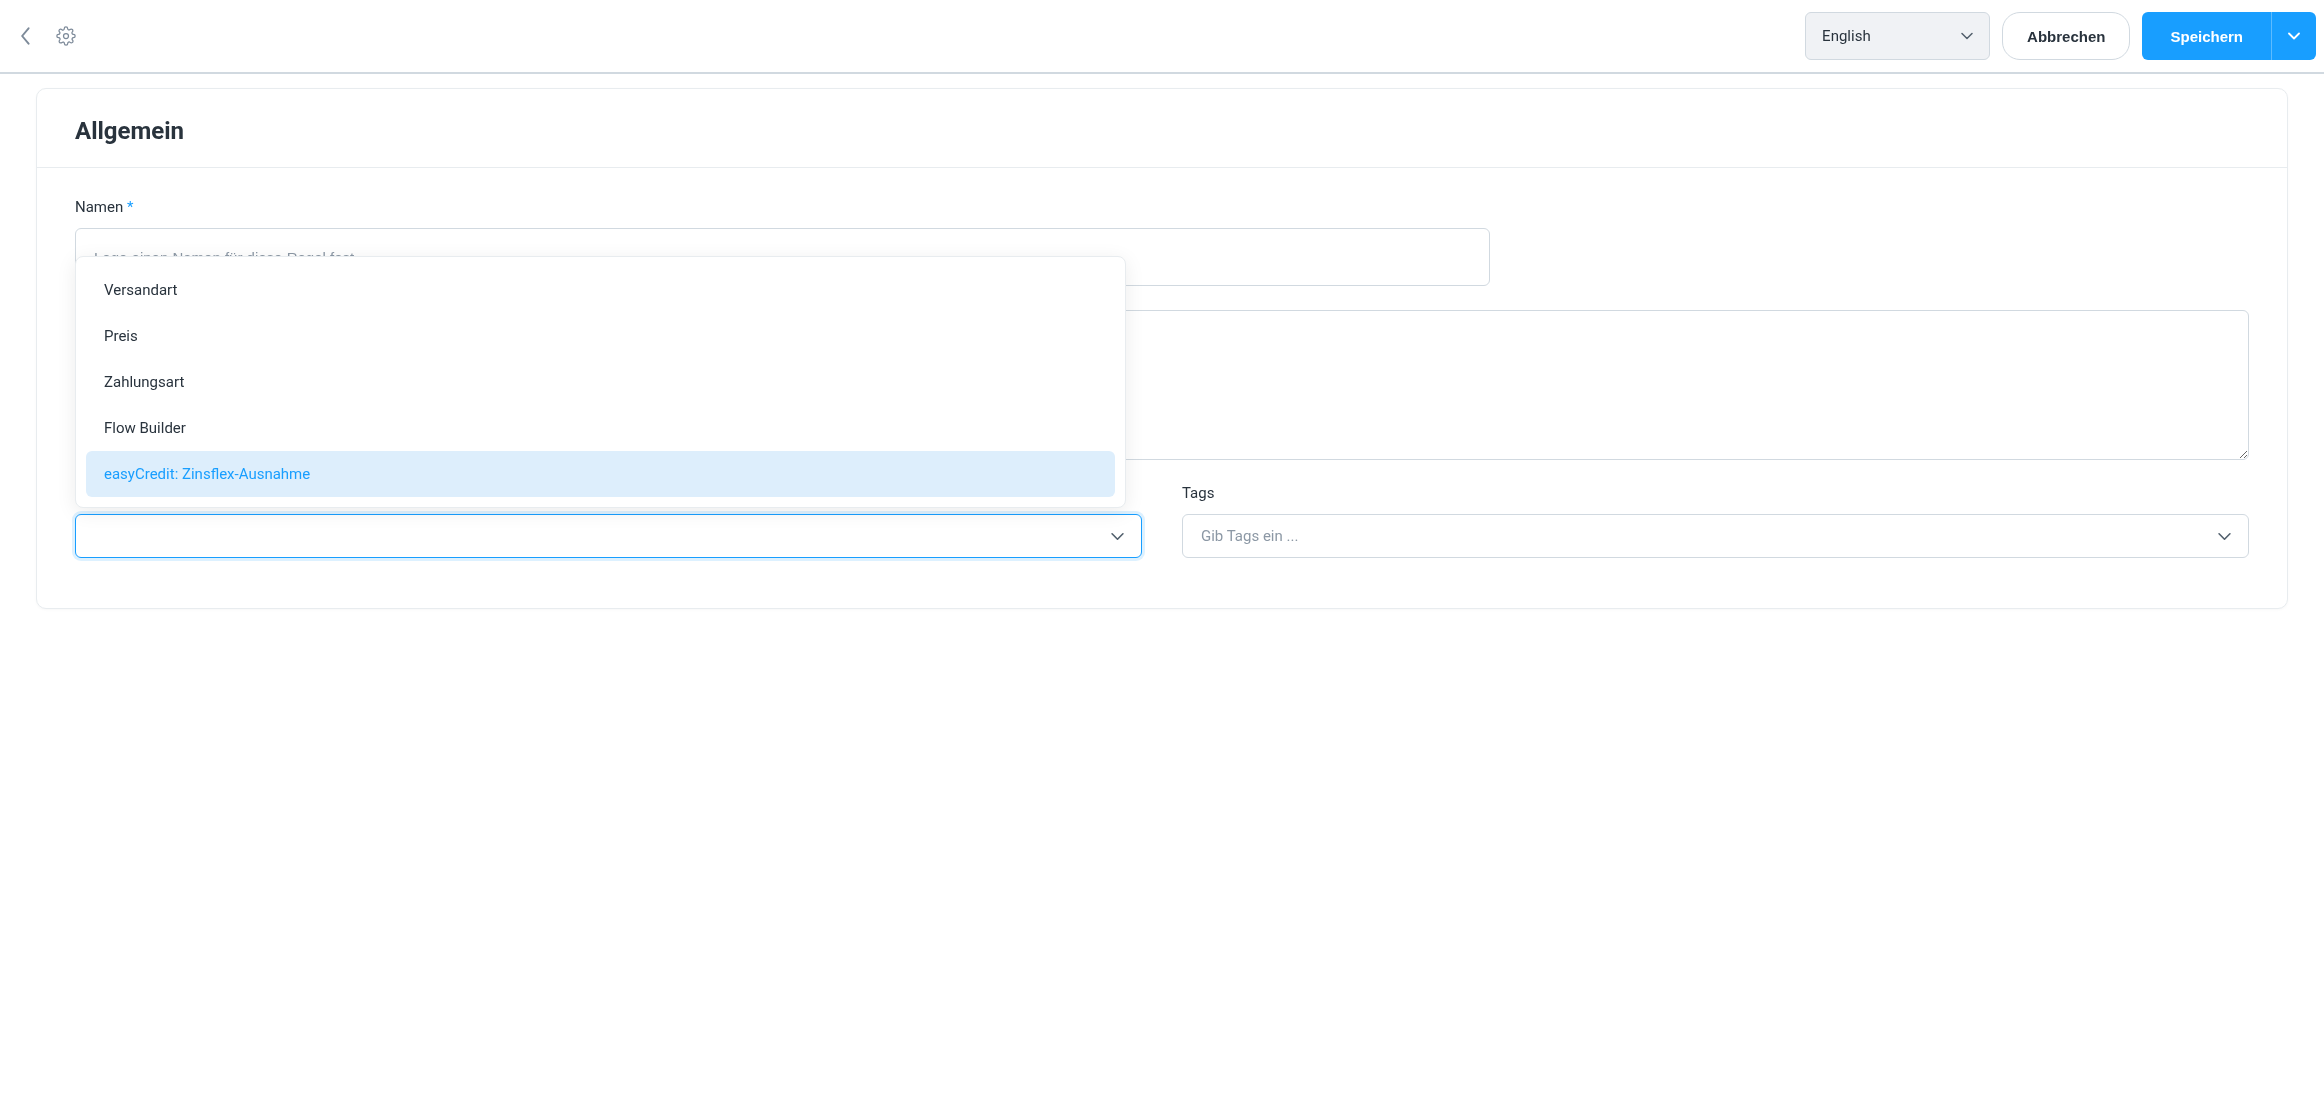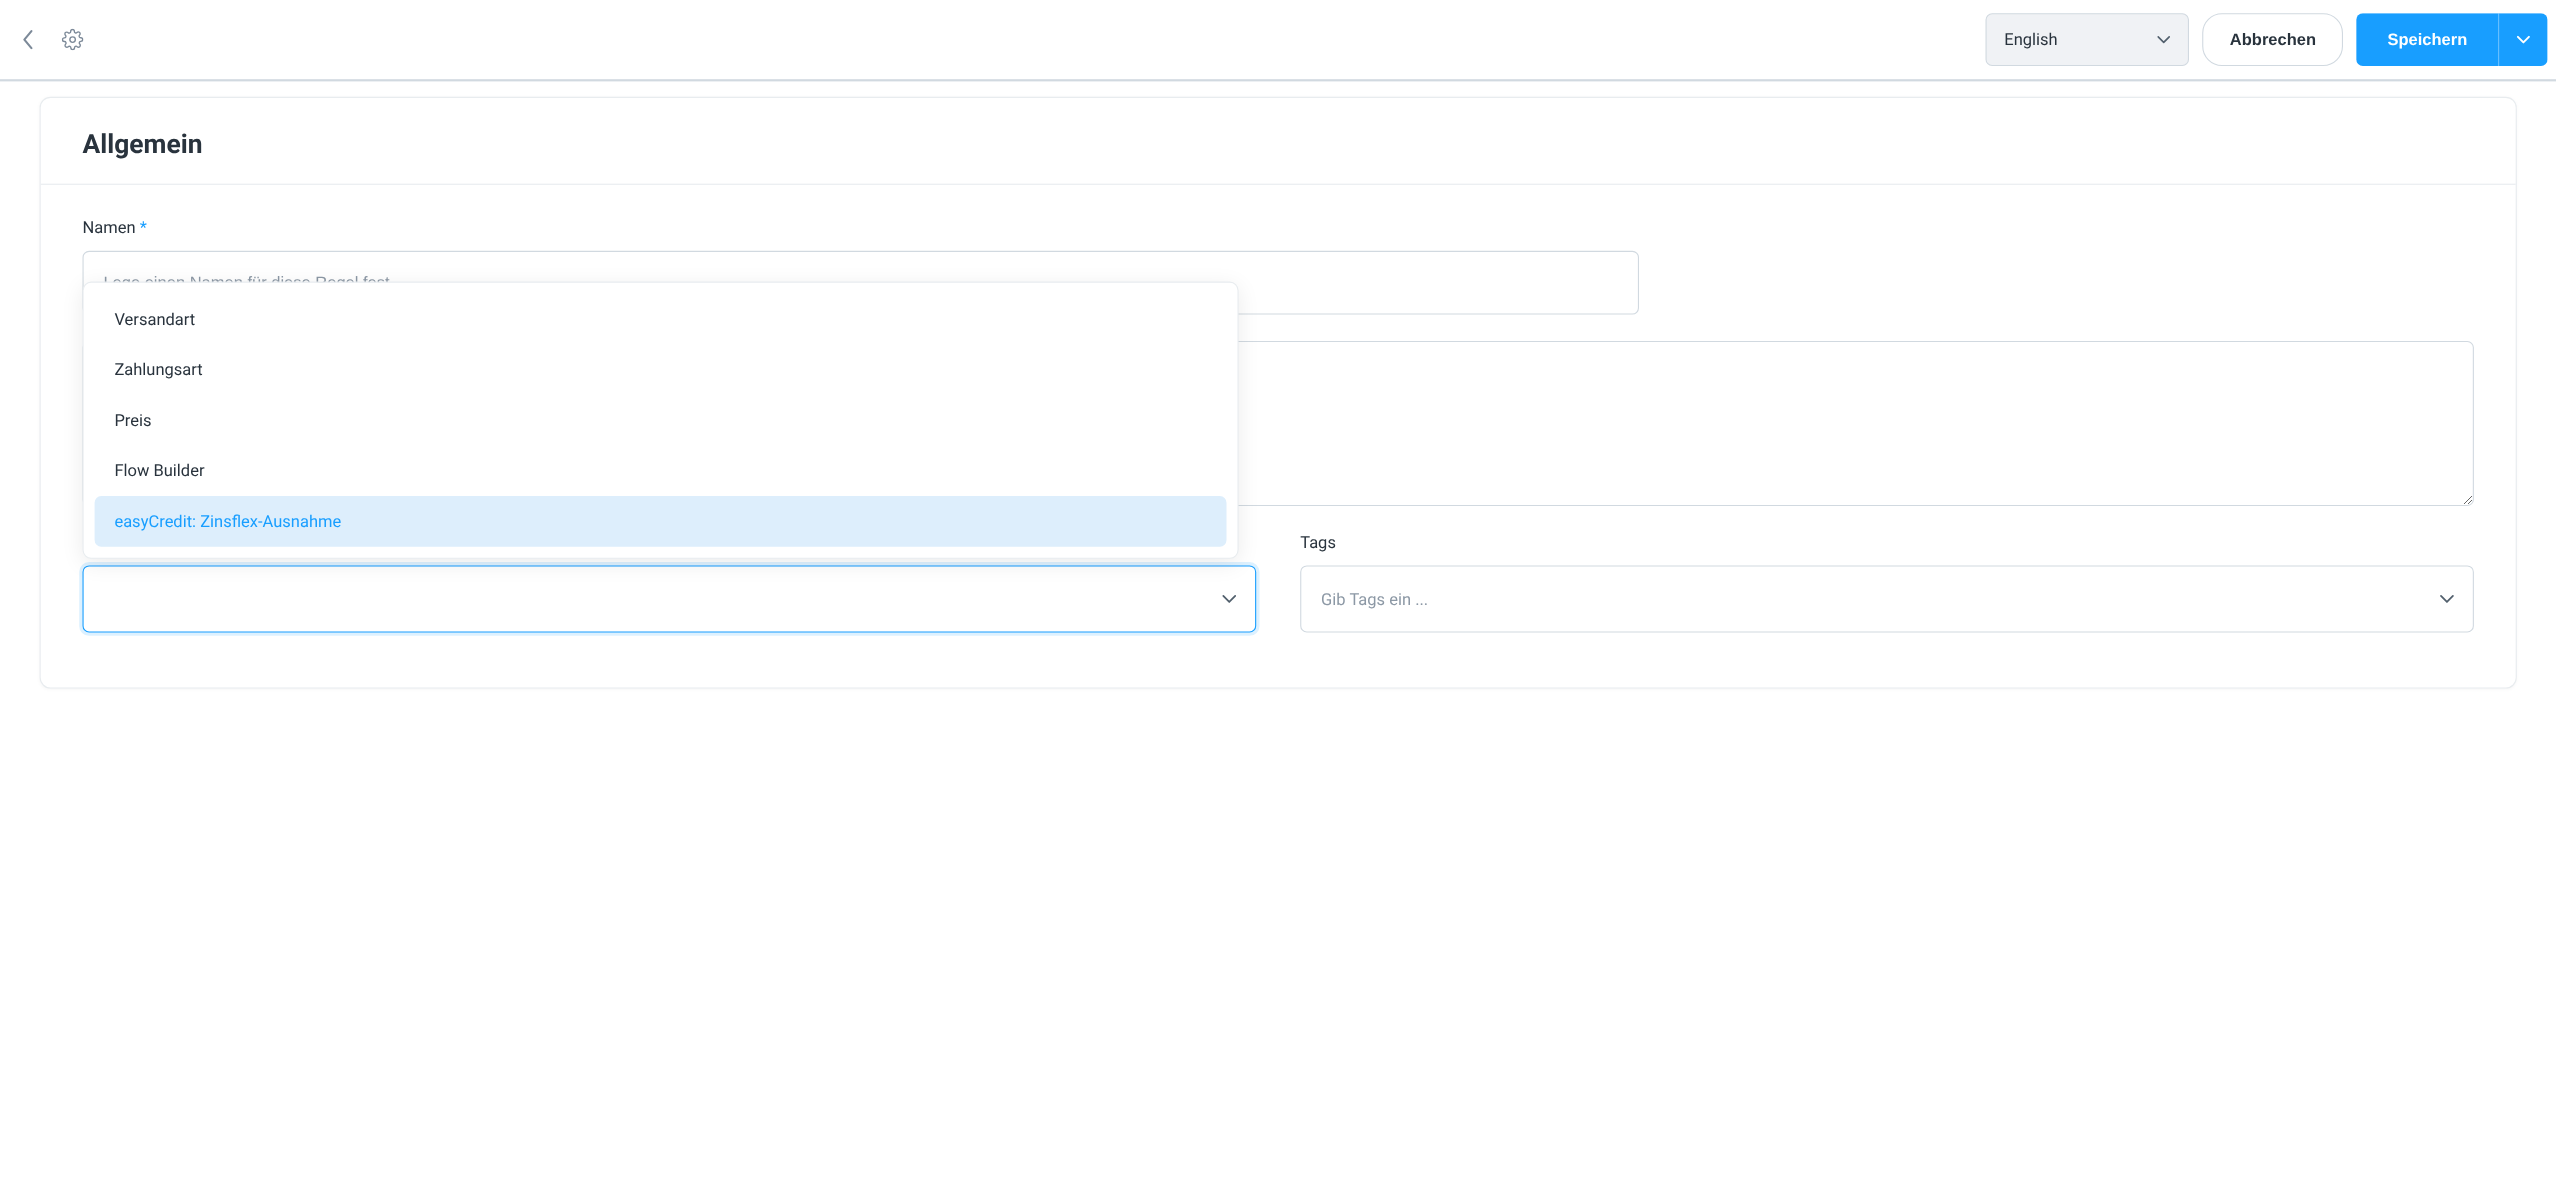--- a/index.html
+++ b/index.html
@@ -158,21 +158,21 @@
       color: #29333d;
       resize: both;
       font-family: inherit;
     }
     .form-select {
       position: relative;
       width: 100%;
     }
     .select-input {
       width: 100%;
-      height: 61px;
+      height: 44px;
       border: 1px solid #d1d9e0;
       border-radius: 6px;
       padding: 0 44px 0 18px;
       font-size: 15px;
       color: #29333d;
       background: #ffffff;
       display: flex;
       align-items: center;
       cursor: pointer;
     }
@@ -281,22 +281,22 @@
 
       <div class="form-group desc-group">
         <textarea class="form-textarea" style=""></textarea>
       </div>
 
       <div class="row-controls">
         <div class="form-group">
           <div class="form-select">
             <div class="dropdown-panel" id="dropdown-panel">
                 <div class="dropdown-item">Versandart</div>
+                <div class="dropdown-item">Preis</div>
                 <div class="dropdown-item">Zahlungsart</div>
-                <div class="dropdown-item">Preis</div>
                 <div class="dropdown-item">Flow Builder</div>
                 <div class="dropdown-item highlighted">easyCredit: Zinsflex-Ausnahme</div>
               </div>
             <div class="select-input focused">
               <span></span>
             </div>
             <span class="select-chevron">
               <svg width="13" height="9" viewBox="0 0 12 8" fill="none" stroke="currentColor" stroke-width="1.5" stroke-linecap="round" stroke-linejoin="round">
                   <polyline points="1,1.5 6,6.5 11,1.5"></polyline>
                 </svg>

